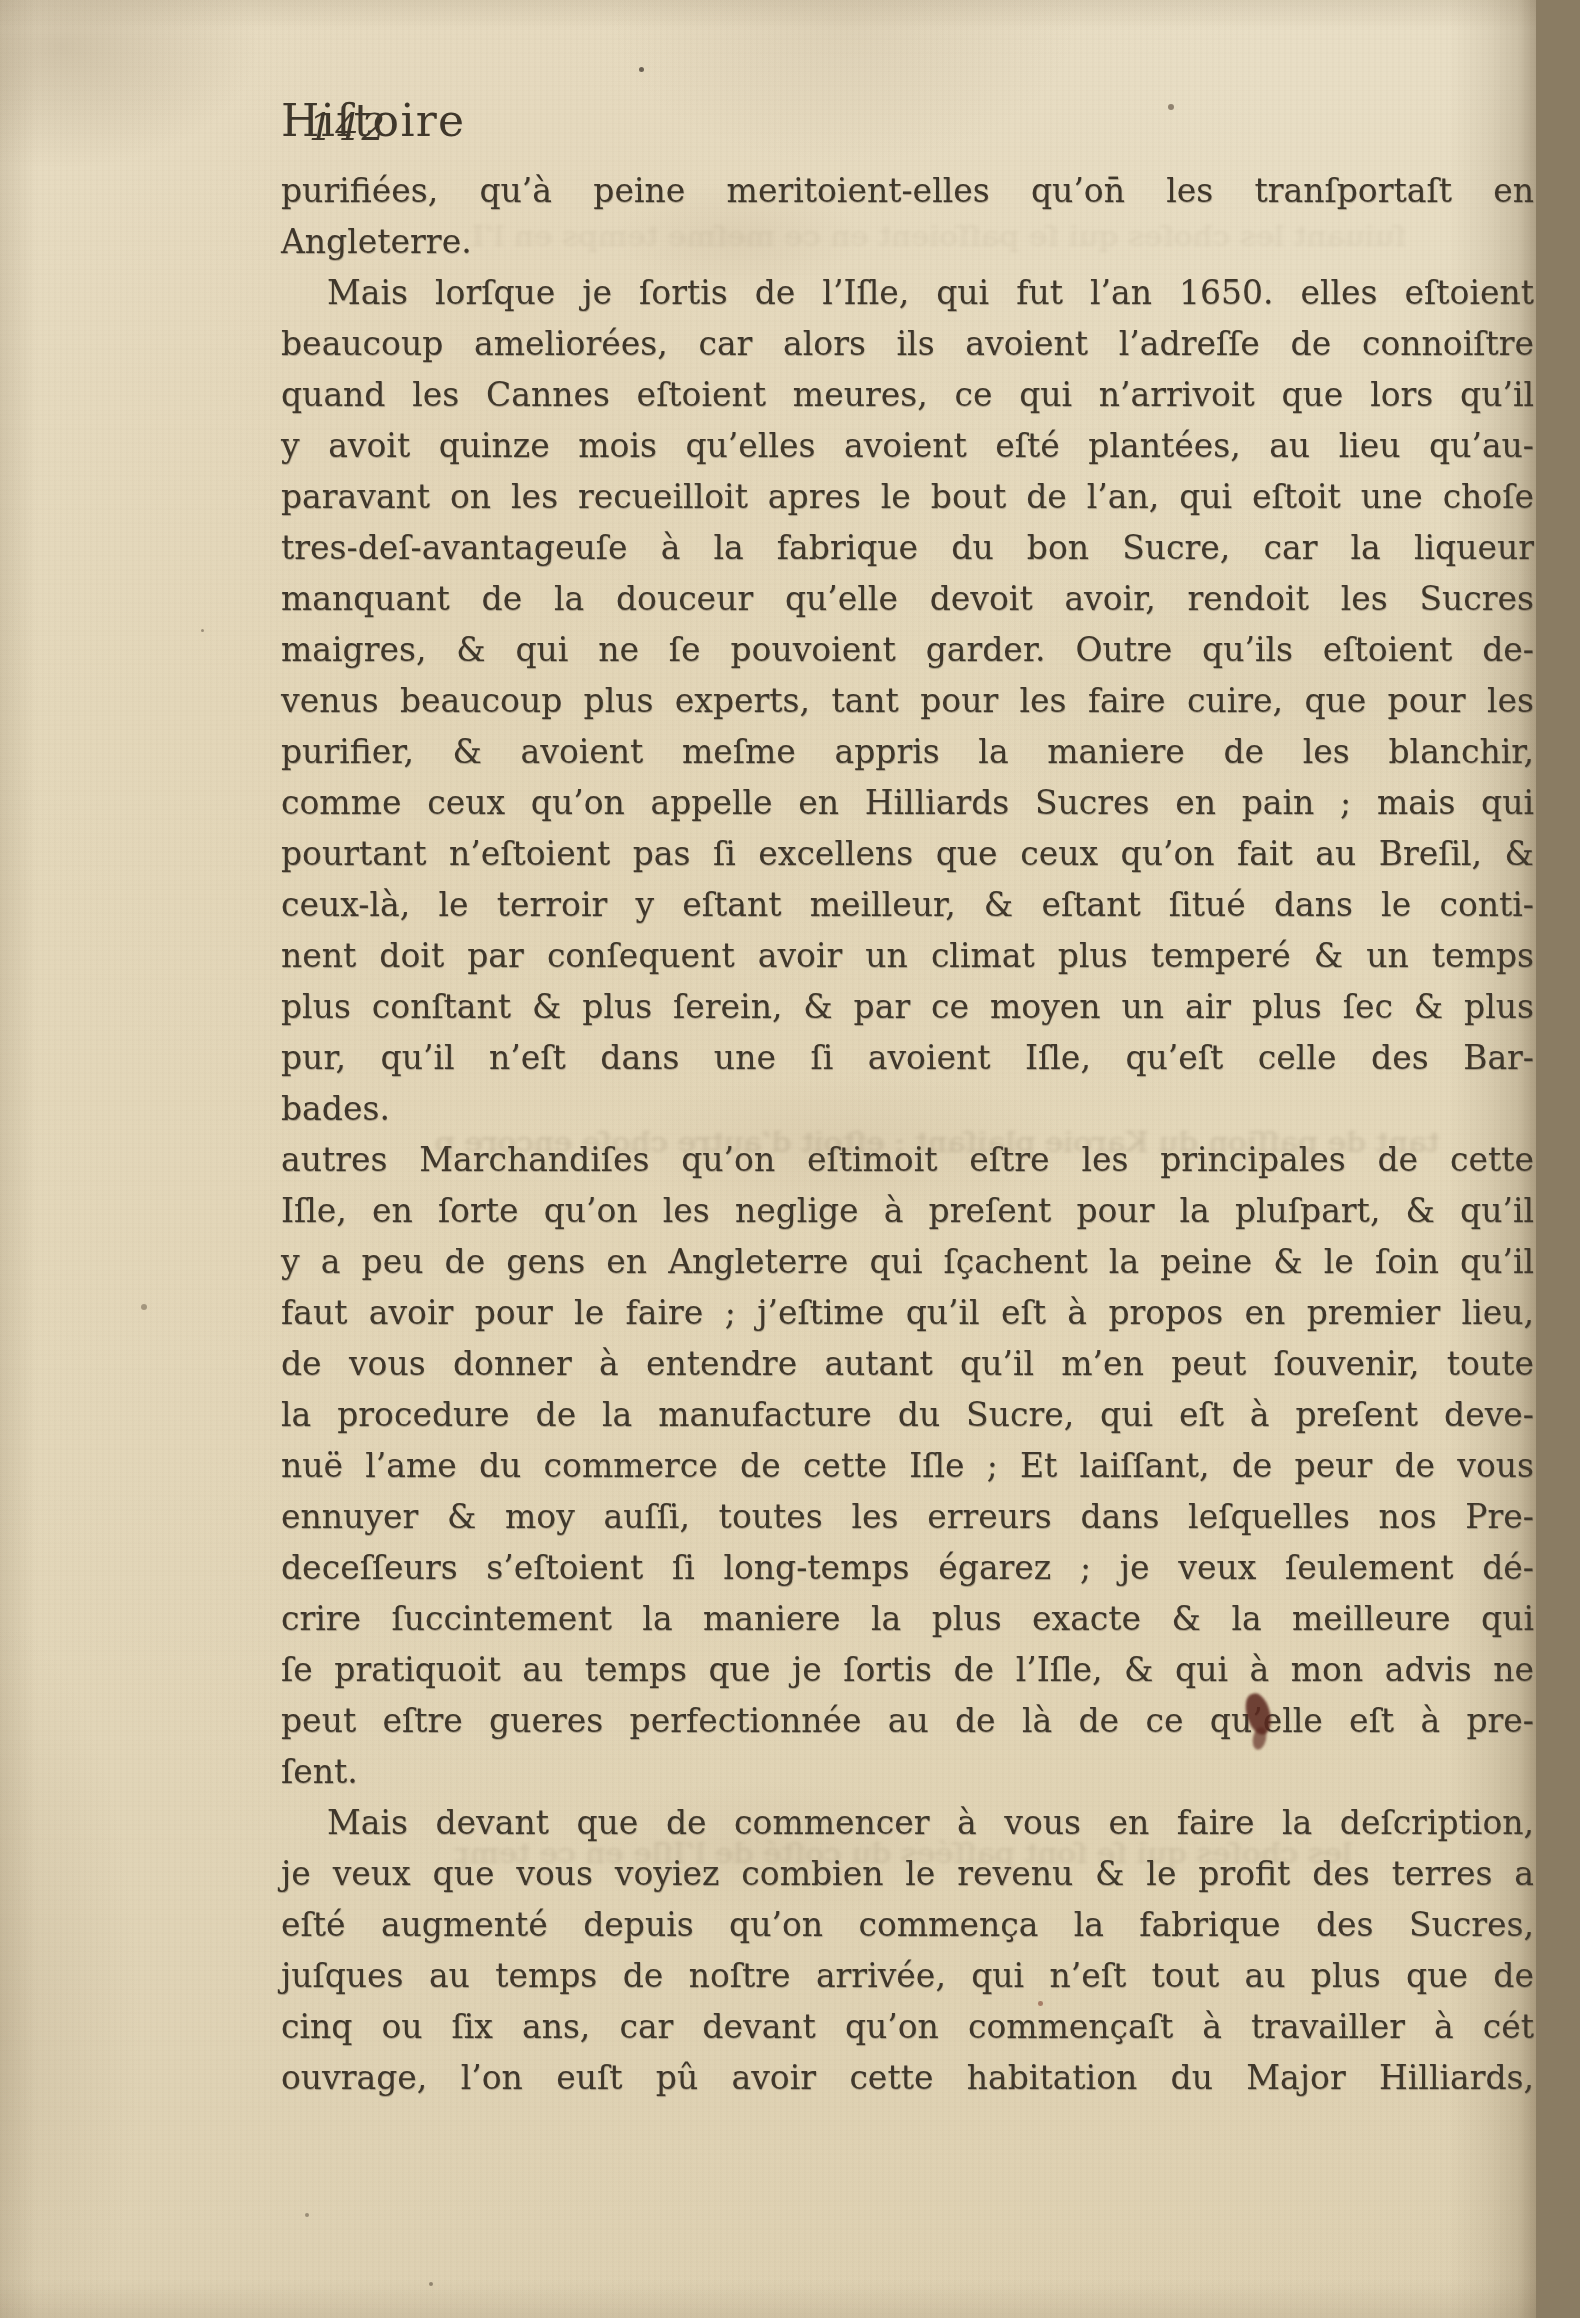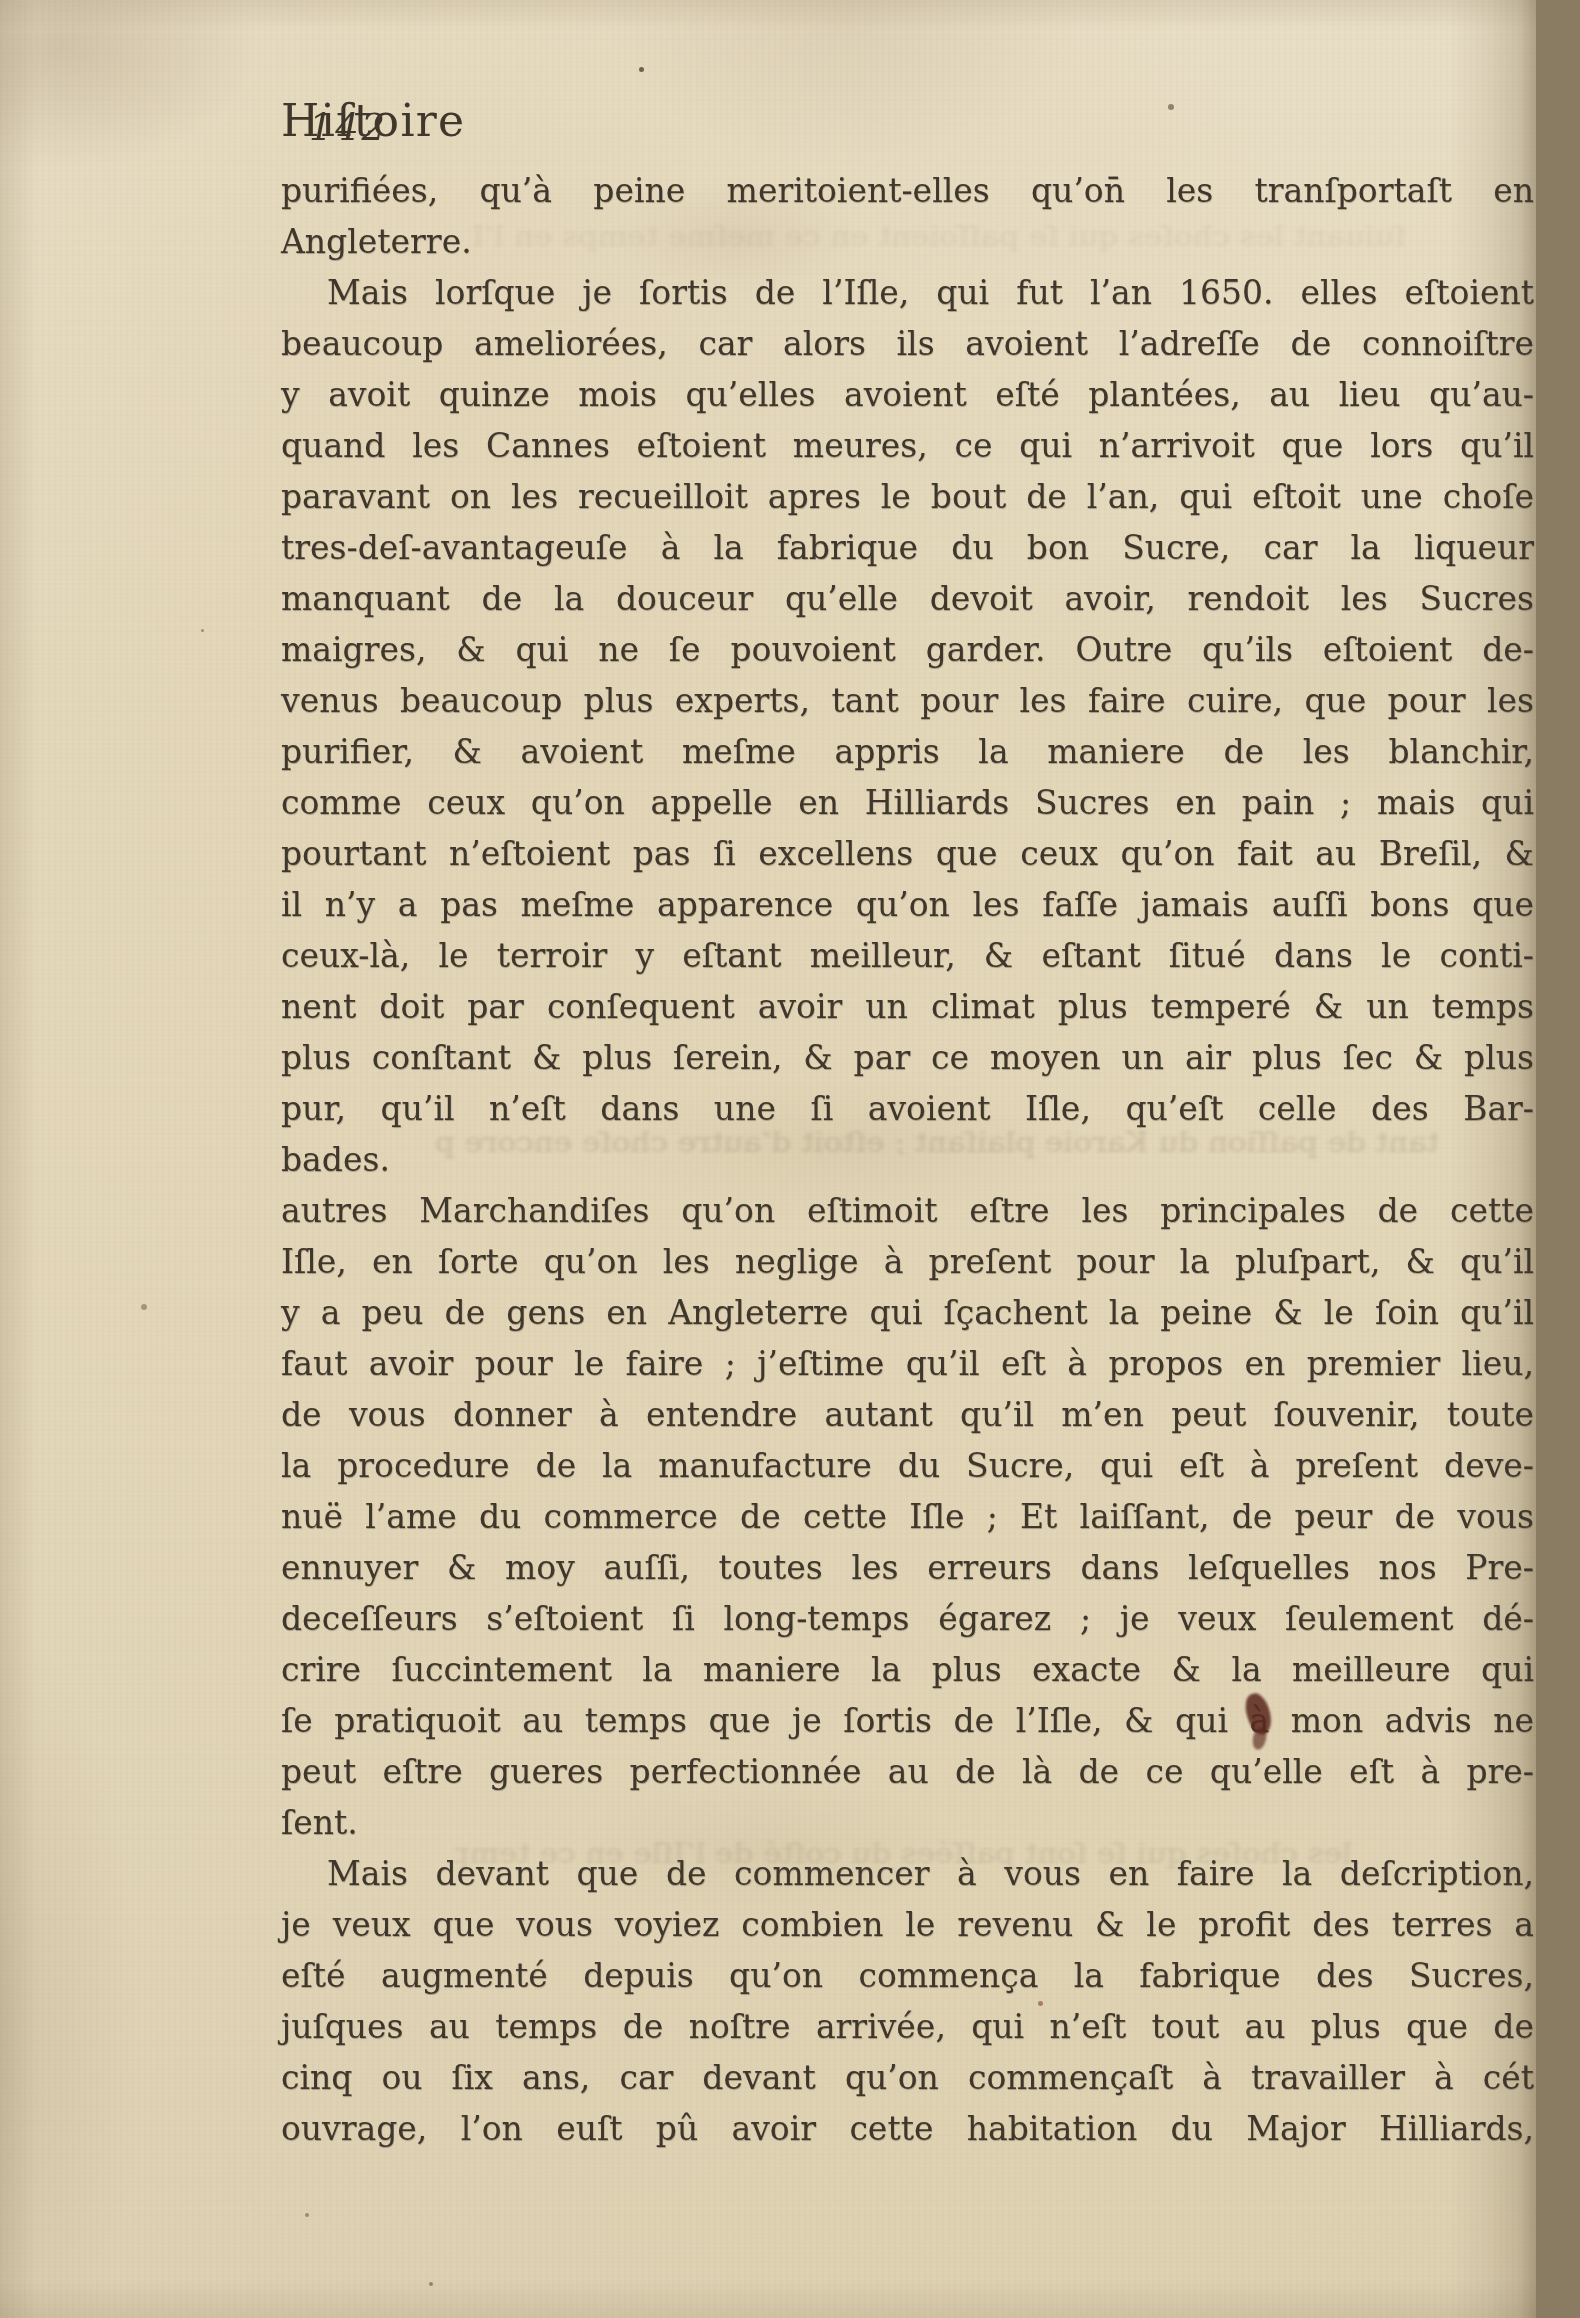--- a/index.html
+++ b/index.html
@@ -77,31 +77,30 @@
   <div class="running-head" style="color: rgb(63, 55, 43);">
     <div class="page-number">142</div>
     <div class="running-title">Hiſtoire</div>
   </div>
 
   <div class="textblock" id="textblock" style="color: rgb(63, 55, 43);">
       <div class="line">purifiées, qu’à peine meritoient-elles qu’on̄ les tranſportaſt en</div>
       <div class="line short">Angleterre.</div>
       <div class="line indent">Mais lorſque je ſortis de l’Iſle, qui fut l’an 1650. elles eſtoient</div>
       <div class="line">beaucoup ameliorées, car alors ils avoient l’adreſſe de connoiſtre</div>
+      <div class="line">quand les Cannes eſtoient meures, ce qui n’arrivoit que lors qu’il</div>
       <div class="line">y avoit quinze mois qu’elles avoient eſté plantées, au lieu qu’au-</div>
-      <div class="line">quand les Cannes eſtoient meures, ce qui n’arrivoit que lors qu’il</div>
       <div class="line">paravant on les recueilloit apres le bout de l’an, qui eſtoit une choſe</div>
       <div class="line">tres-deſ-avantageuſe à la fabrique du bon Sucre, car la liqueur</div>
       <div class="line">manquant de la douceur qu’elle devoit avoir, rendoit les Sucres</div>
       <div class="line">maigres, &amp; qui ne ſe pouvoient garder.  Outre qu’ils eſtoient de-</div>
       <div class="line">venus beaucoup plus experts, tant pour les faire cuire, que pour les</div>
       <div class="line">purifier, &amp; avoient meſme appris la maniere de les blanchir,</div>
       <div class="line">comme ceux qu’on appelle en Hilliards Sucres en pain ; mais qui</div>
       <div class="line">pourtant n’eſtoient pas ſi excellens que ceux qu’on fait au Breſil, &amp;</div>
-      <div class="line">il n’y a pas meſme apparence qu’on les faſſe jamais auſſi bons que</div>
       <div class="line">ceux-là, le terroir y eſtant meilleur, &amp; eſtant ſitué dans le conti-</div>
       <div class="line">nent doit par conſequent avoir un climat plus temperé &amp; un temps</div>
       <div class="line">plus conſtant &amp; plus ſerein, &amp; par ce moyen un air plus ſec &amp; plus</div>
       <div class="line">pur, qu’il n’eſt dans une ſi avoient Iſle, qu’eſt celle des Bar-</div>
       <div class="line short">bades.</div>
       <div class="line">autres Marchandiſes qu’on eſtimoit eſtre les principales de cette</div>
       <div class="line">Iſle, en ſorte qu’on les neglige à preſent pour la pluſpart, &amp; qu’il</div>
       <div class="line">y a peu de gens en Angleterre qui ſçachent la peine &amp; le ſoin qu’il</div>
       <div class="line">faut avoir pour le faire ; j’eſtime qu’il eſt à propos en premier lieu,</div>
       <div class="line">de vous donner à entendre autant qu’il m’en peut ſouvenir, toute</div>

